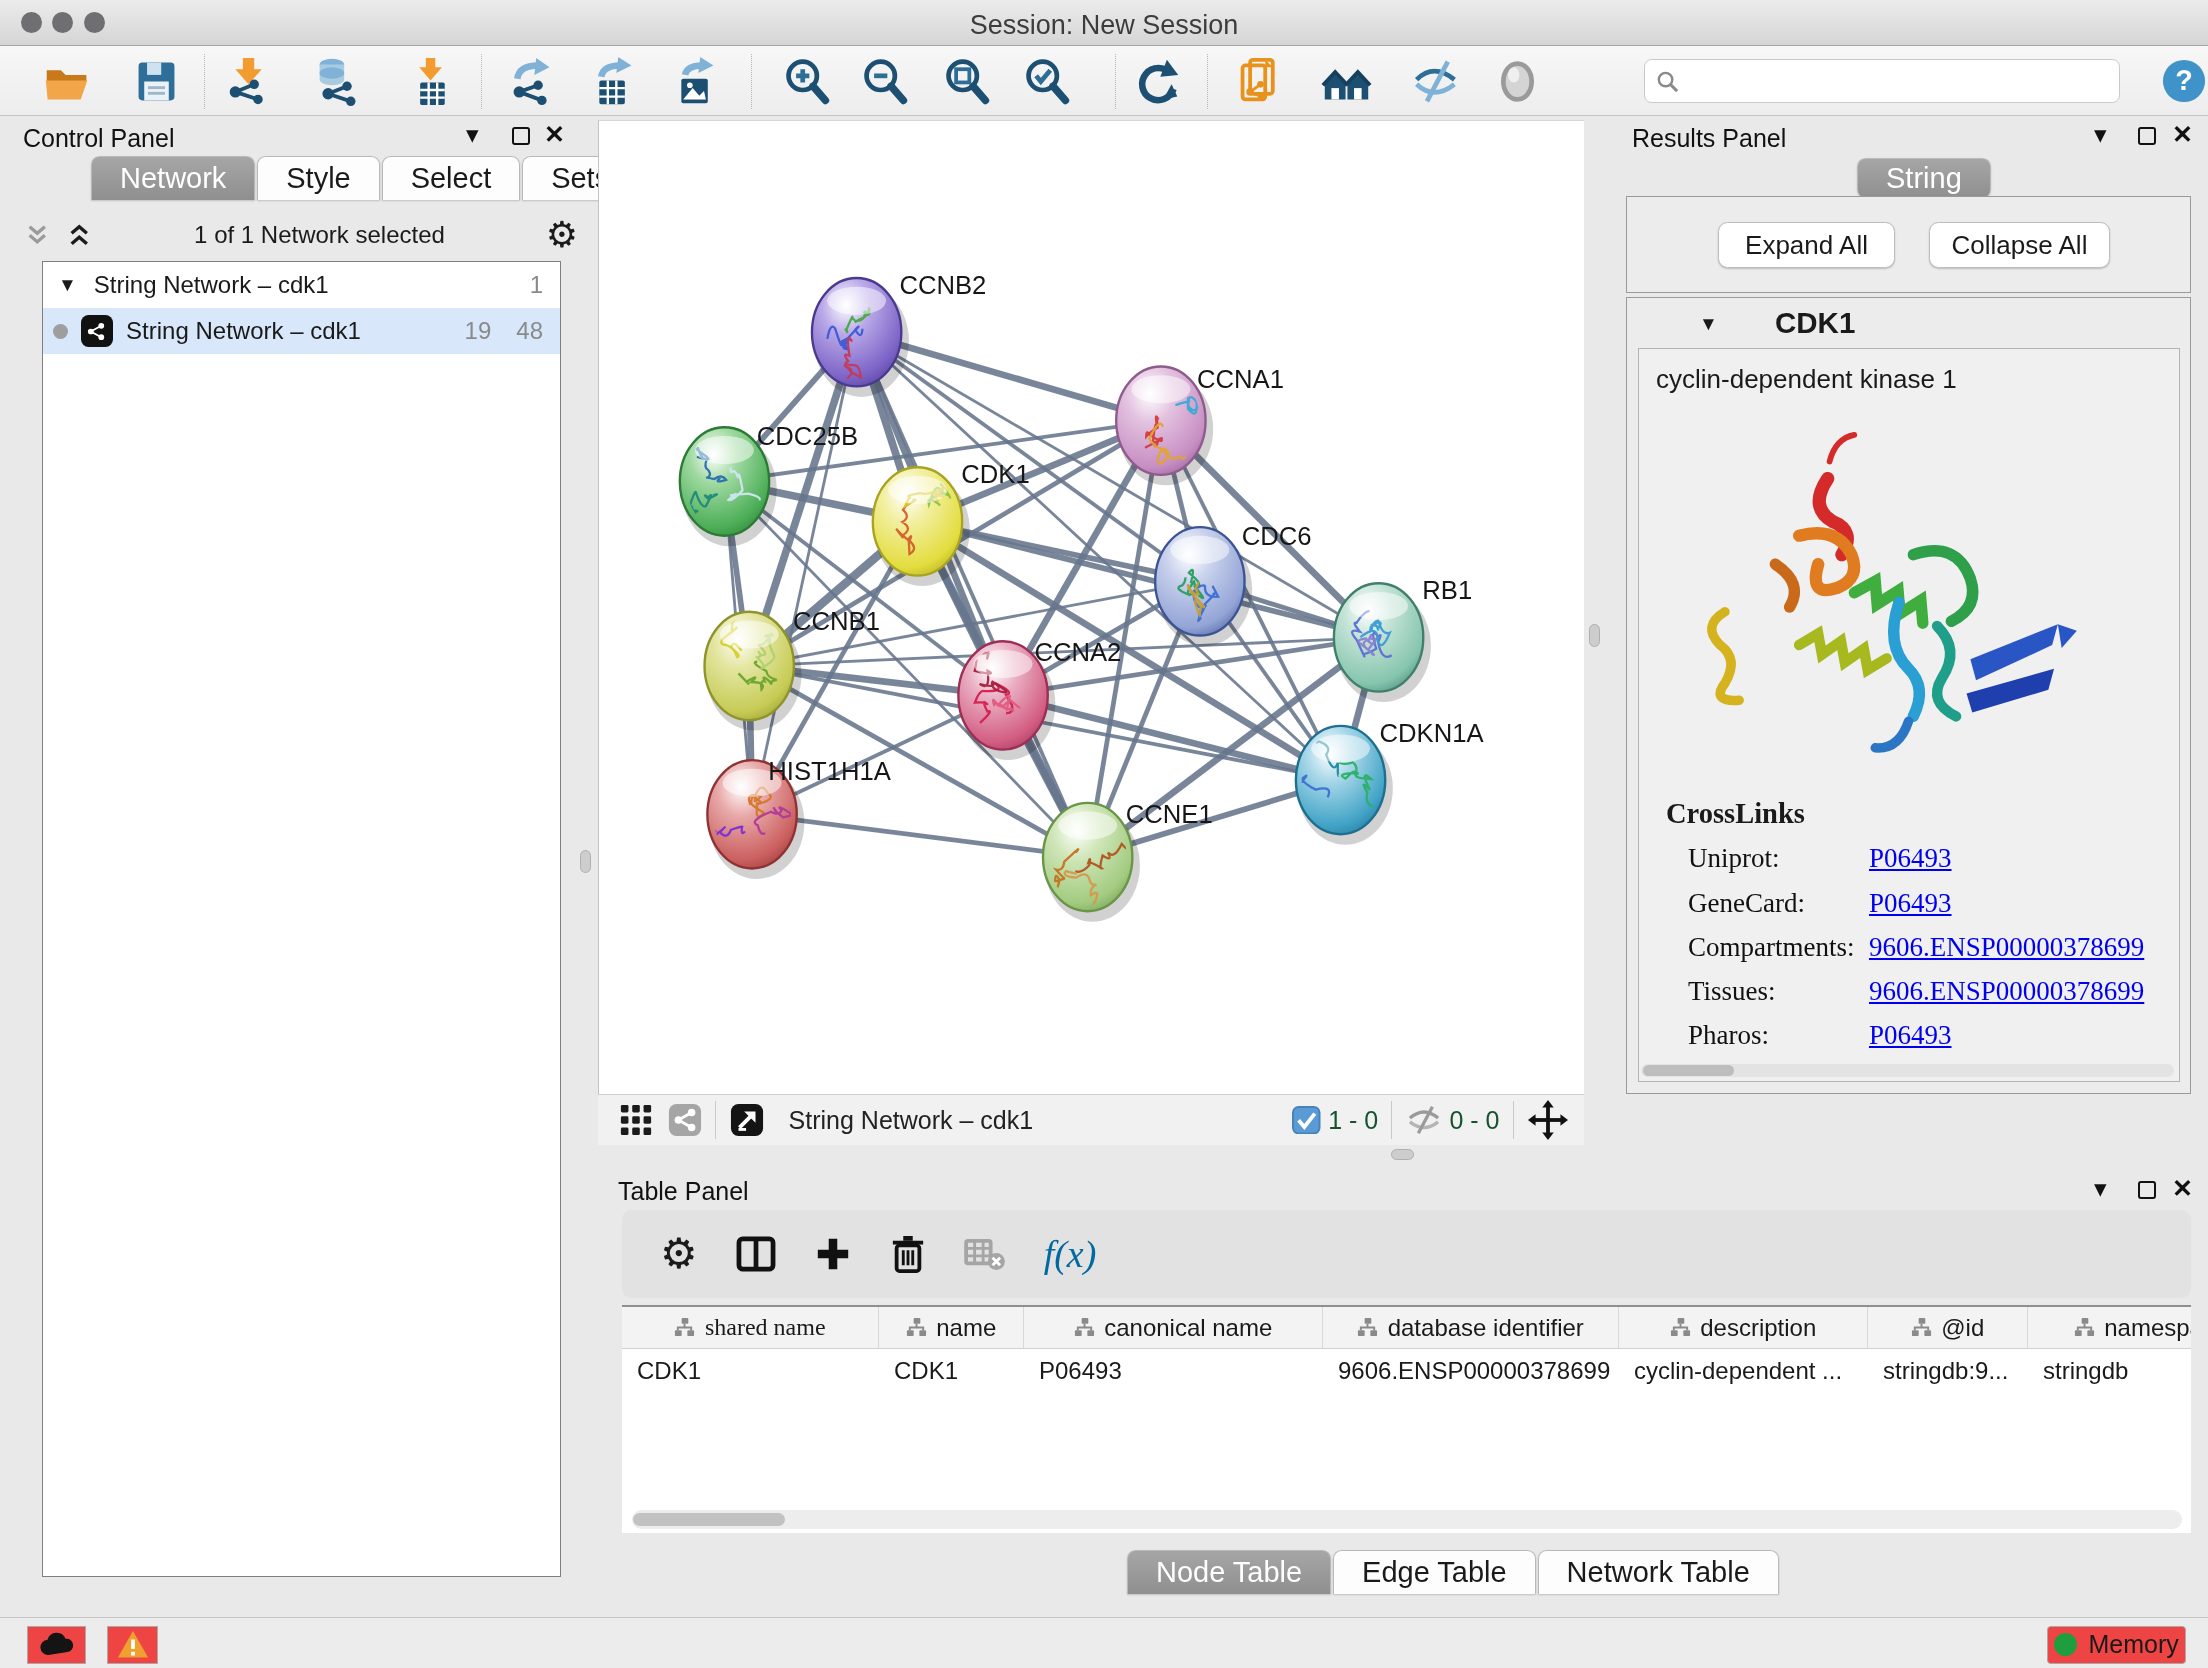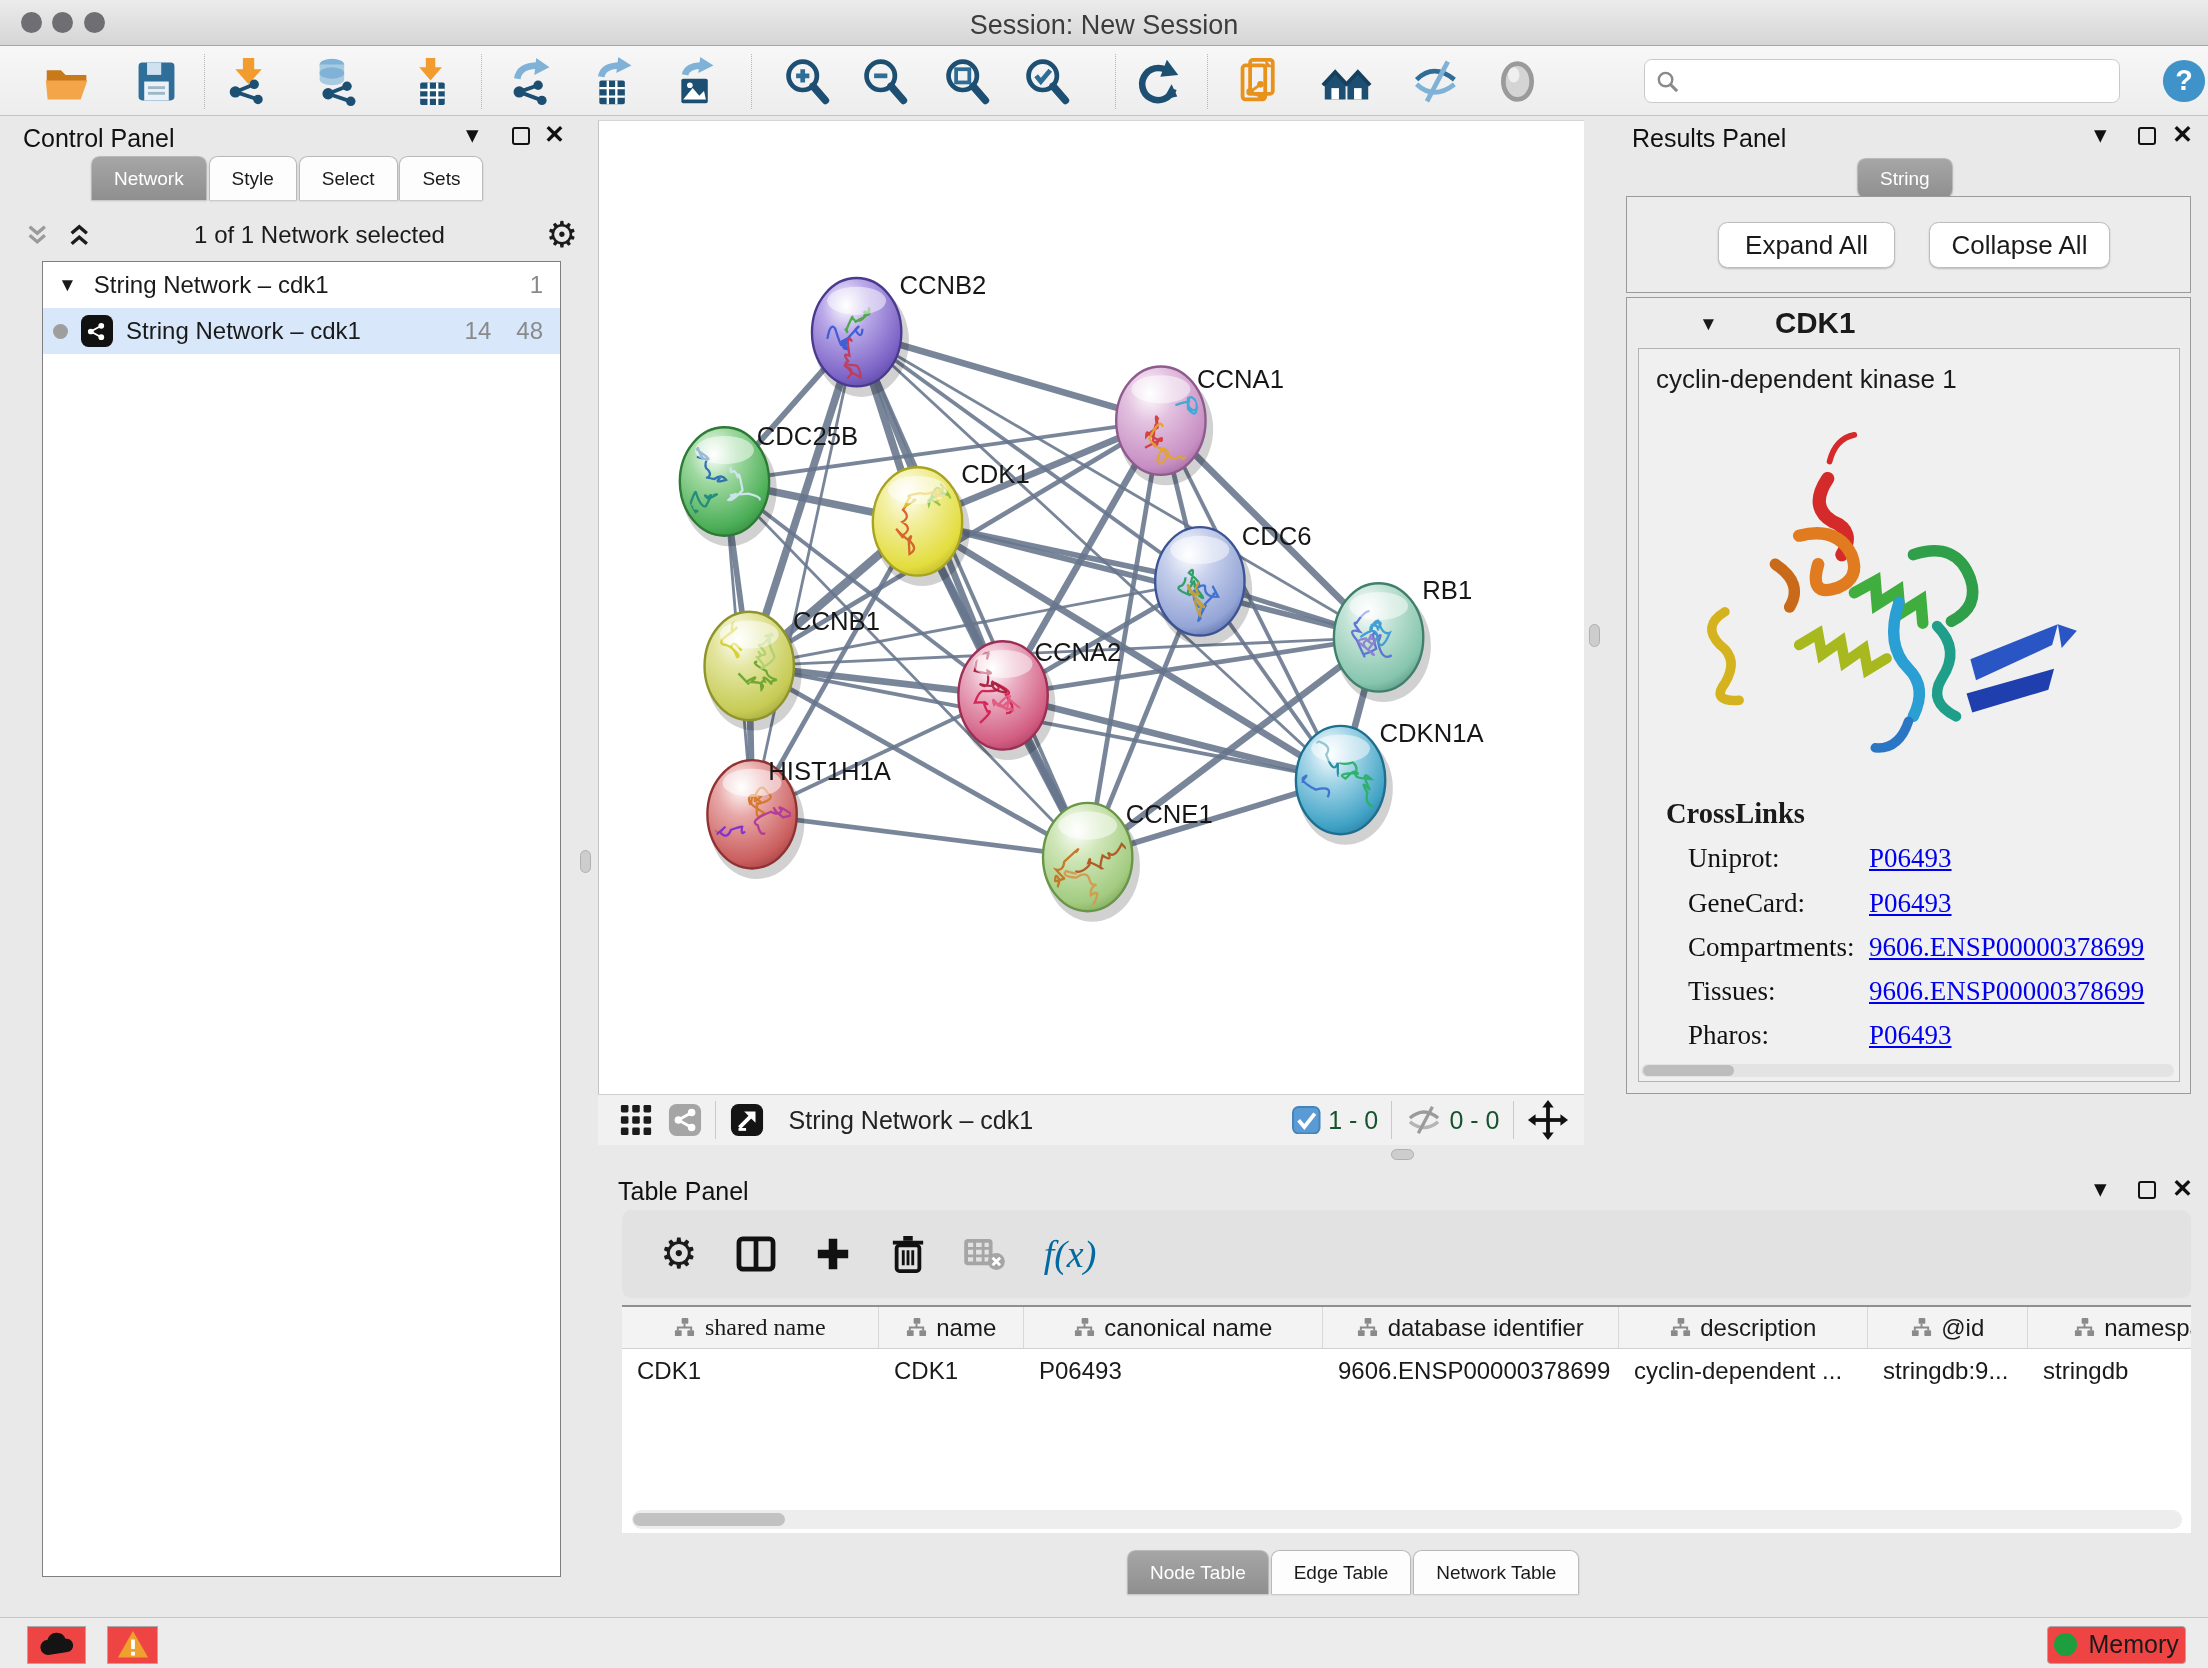--- a/index.html
+++ b/index.html
@@ -24,21 +24,21 @@
   .searchbox input { border:none; outline:none; font-size:23px; flex:1;
     font-family:"Liberation Sans", sans-serif; background:transparent; }
 
   
   .panel-title { font-size:25px; color:#111; }
   .wbtn { font-size:25px; color:#111; line-height:25px; cursor:pointer; }
   .wsq { width:18px; height:18px; border:2.9px solid #111; border-radius:2.9px; cursor:pointer; }
   .tabs { display:flex; }
   .tab { height:44px; display:flex; align-items:center; justify-content:center;
     background:#fdfdfd; border:1px solid #b9b9b9; border-bottom:none;
-    border-radius:8.6px 8.6px 0 0; font-size:19px; margin-right:1.9px; padding:0 22px;
+    border-radius:8.6px 8.6px 0 0; font-size:29px; margin-right:1.9px; padding:0 28px;
     box-shadow:0 1px 1.9px rgba(0,0,0,.18); cursor:pointer; }
   .tab.sel { background:linear-gradient(#a6a6a6,#8f8f8f); color:#fff; }
 
   
   .treebar { left:23px; top:211px; width:555px; height:48px; display:flex; align-items:center; }
   .treebox { left:42px; top:261px; width:519px; height:1316px; background:#fff; border:1.9px solid #7f7f7f; }
   .trow { height:46px; display:flex; align-items:center; font-size:24px; }
   .trow .cnt { color:#8a8a8a; }
   .trow.child { background:#d8e7fa; }
   .sharechip { width:32px; height:32px; border-radius:7.6px; background:#111;
@@ -290,21 +290,21 @@
       <span style="width:15px;height:15px;border-radius:50%;background:#9e9e9e;margin:0 13.3px 0 9.5px"></span>
       <span class="sharechip">
         <svg width="21" height="21" viewBox="0 0 22 22">
             <circle cx="5" cy="11" r="3" fill="#fff"></circle>
             <circle cx="16" cy="5" r="3" fill="#fff"></circle>
             <circle cx="16" cy="17" r="3" fill="#fff"></circle>
             <path d="M5 11 16 5M5 11 16 17" stroke="#fff" stroke-width="2"></path>
           </svg>
       </span>
       <span style="flex:1;margin-left:13.3px">String Network – cdk1</span>
-      <span class="cnt" style="margin-right:25px">14</span>
+      <span class="cnt" style="margin-right:25px">19</span>
       <span class="cnt" style="margin-right:17px">48</span>
     </div>
   </div>
   <span class="abs handle" style="left:580px;top:850px;width:11.4px;height:23px"></span>
 
   <div class="abs netcanvas">
     <svg id="network-svg" width="984" height="972" viewBox="0 0 1035 1022">
         <defs>
           <radialGradient id="grad0" cx="0.38" cy="0.25" r="0.9">
             <stop offset="0%" stop-color="#ffffff"></stop>

